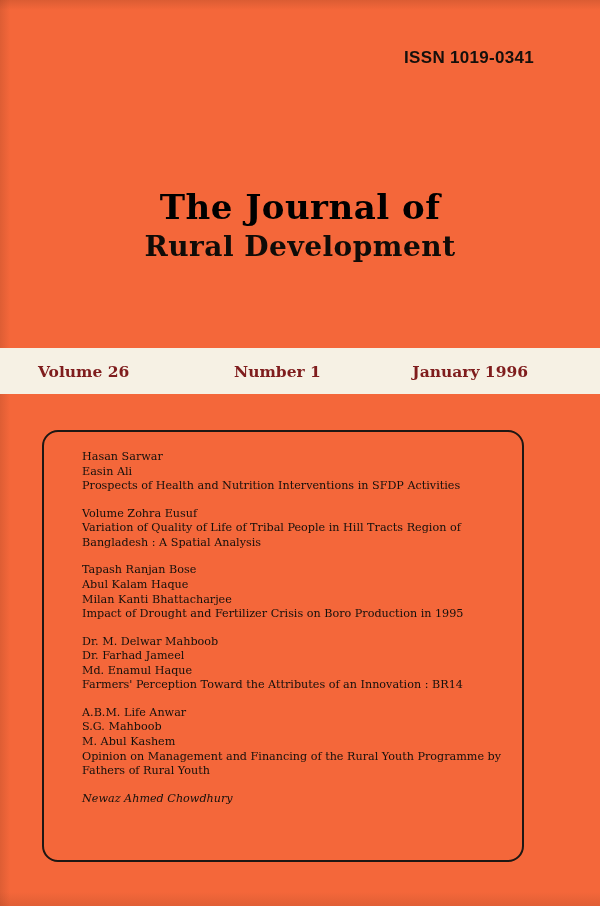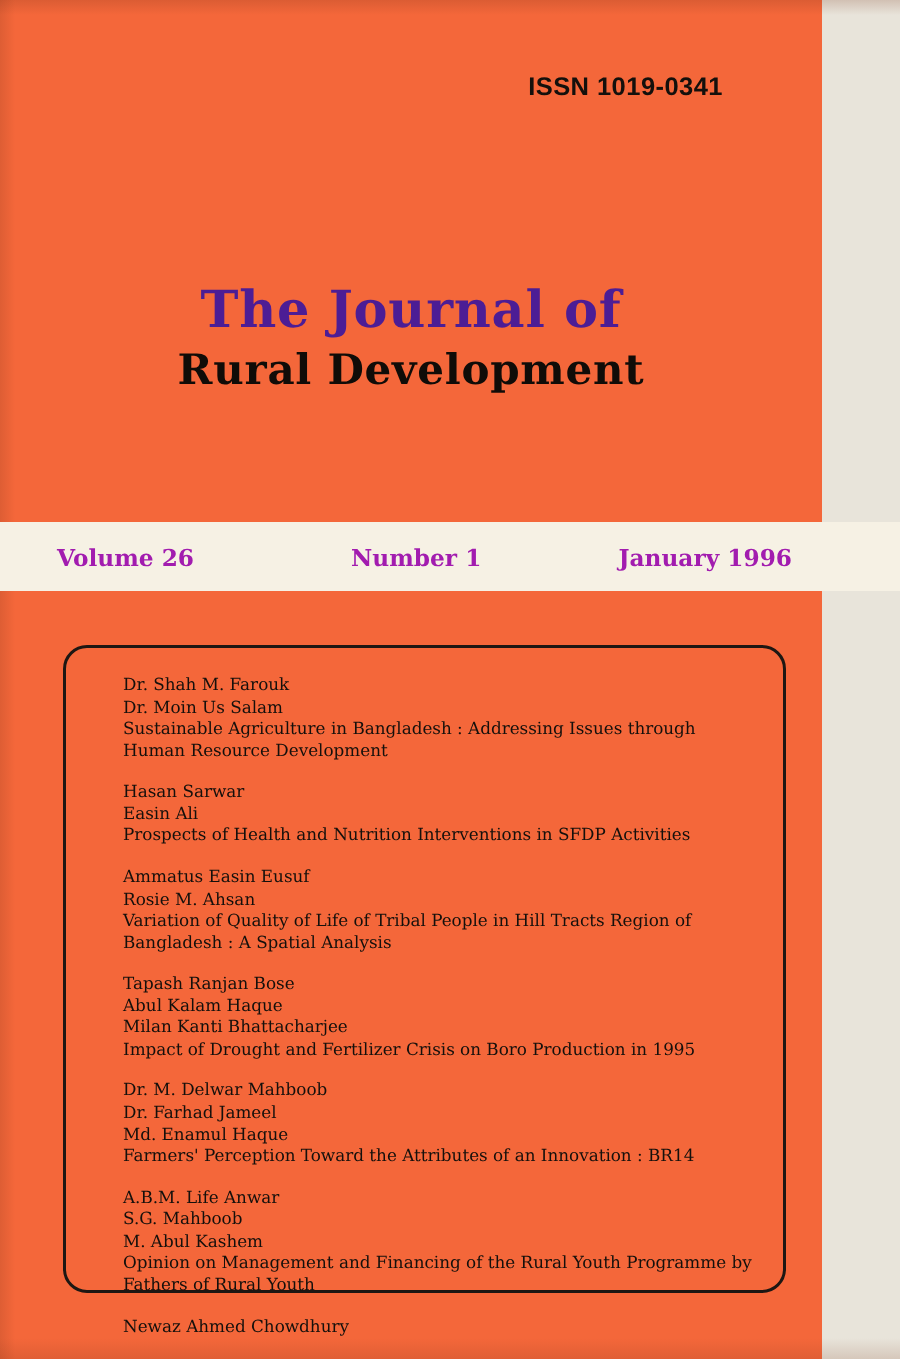--- a/index.html
+++ b/index.html
@@ -8,21 +8,21 @@
   }
   body {
     width: 600px;
     height: 906px;
     background: #e8e4da;
     font-family: "Liberation Sans", sans-serif;
     overflow: hidden;
   }
   .cover {
     position: relative;
-    width: 548px;
+    width: 600px;
     height: 906px;
     background: #f4673a;
     box-sizing: border-box;
   }
   .issn {
     position: absolute;
     top: 48px;
     right: 66px;
     font-family: "Liberation Sans", sans-serif;
     font-size: 17px;
@@ -34,21 +34,21 @@
     position: absolute;
     top: 188px;
     left: 0;
     width: 100%;
     text-align: center;
   }
   .title-line1 {
     font-family: "DejaVu Serif", serif;
     font-size: 34px;
     font-weight: bold;
-    color: #4c1d95;
+    color: #000000;
     letter-spacing: 0.5px;
     line-height: 1.15;
   }
   .title-line2 {
     font-family: "DejaVu Serif", serif;
     font-size: 28px;
     font-weight: bold;
     color: #100c08;
     letter-spacing: 0.5px;
     line-height: 1.15;
@@ -61,21 +61,21 @@
     width: 600px;
     height: 46px;
     background: #f6f1e4;
     display: flex;
     align-items: center;
   }
   .band-item {
     font-family: "DejaVu Serif", serif;
     font-size: 15.5px;
     font-weight: bold;
-    color: #a21caf;
+    color: #7f1d1d;
     position: absolute;
   }
   .band-volume { left: 38px; }
   .band-number { left: 234px; }
   .band-date   { right: 72px; }
 
   .contents-box {
     position: absolute;
     top: 430px;
     left: 42px;
@@ -87,21 +87,21 @@
   }
   .contents-inner {
     position: absolute;
     top: 18px;
     left: 38px;
     width: 420px;
   }
   .entry {
     margin-bottom: 13px;
   }
-  .entry:last-child { margin-bottom: 0; }
+  .entry:last-child { margin-bottom: 0; font-style: italic; }
   .author {
     font-family: "DejaVu Serif", serif;
     font-size: 11.2px;
     color: #14100c;
     line-height: 1.30;
     white-space: nowrap;
   }
   .article {
     font-family: "DejaVu Serif", serif;
     font-size: 11.2px;
@@ -148,32 +148,26 @@
 
   <div class="band">
     <div class="band-item band-volume">Volume 26</div>
     <div class="band-item band-number">Number 1</div>
     <div class="band-item band-date">January 1996</div>
   </div>
 
   <div class="contents-box">
     <div class="contents-inner">
         <div class="entry">
-          <div class="author">Dr. Shah M. Farouk</div>
-          <div class="author">Dr. Moin Us Salam</div>
-          <div class="article">Sustainable Agriculture in Bangladesh : Addressing Issues through Human Resource Development</div>
-        </div>
-        <div class="entry">
           <div class="author">Hasan Sarwar</div>
           <div class="author">Easin Ali</div>
           <div class="article">Prospects of Health and Nutrition Interventions in SFDP Activities</div>
         </div>
         <div class="entry">
-          <div class="author">Ammatus Easin Eusuf</div>
-          <div class="author">Rosie M. Ahsan</div>
+          <div class="author">Volume Zohra Eusuf</div>
           <div class="article">Variation of Quality of Life of Tribal People in Hill Tracts Region of Bangladesh : A Spatial Analysis</div>
         </div>
         <div class="entry">
           <div class="author">Tapash Ranjan Bose</div>
           <div class="author">Abul Kalam Haque</div>
           <div class="author">Milan Kanti Bhattacharjee</div>
           <div class="article">Impact of Drought and Fertilizer Crisis on Boro Production in 1995</div>
         </div>
         <div class="entry">
           <div class="author">Dr. M. Delwar Mahboob</div>

